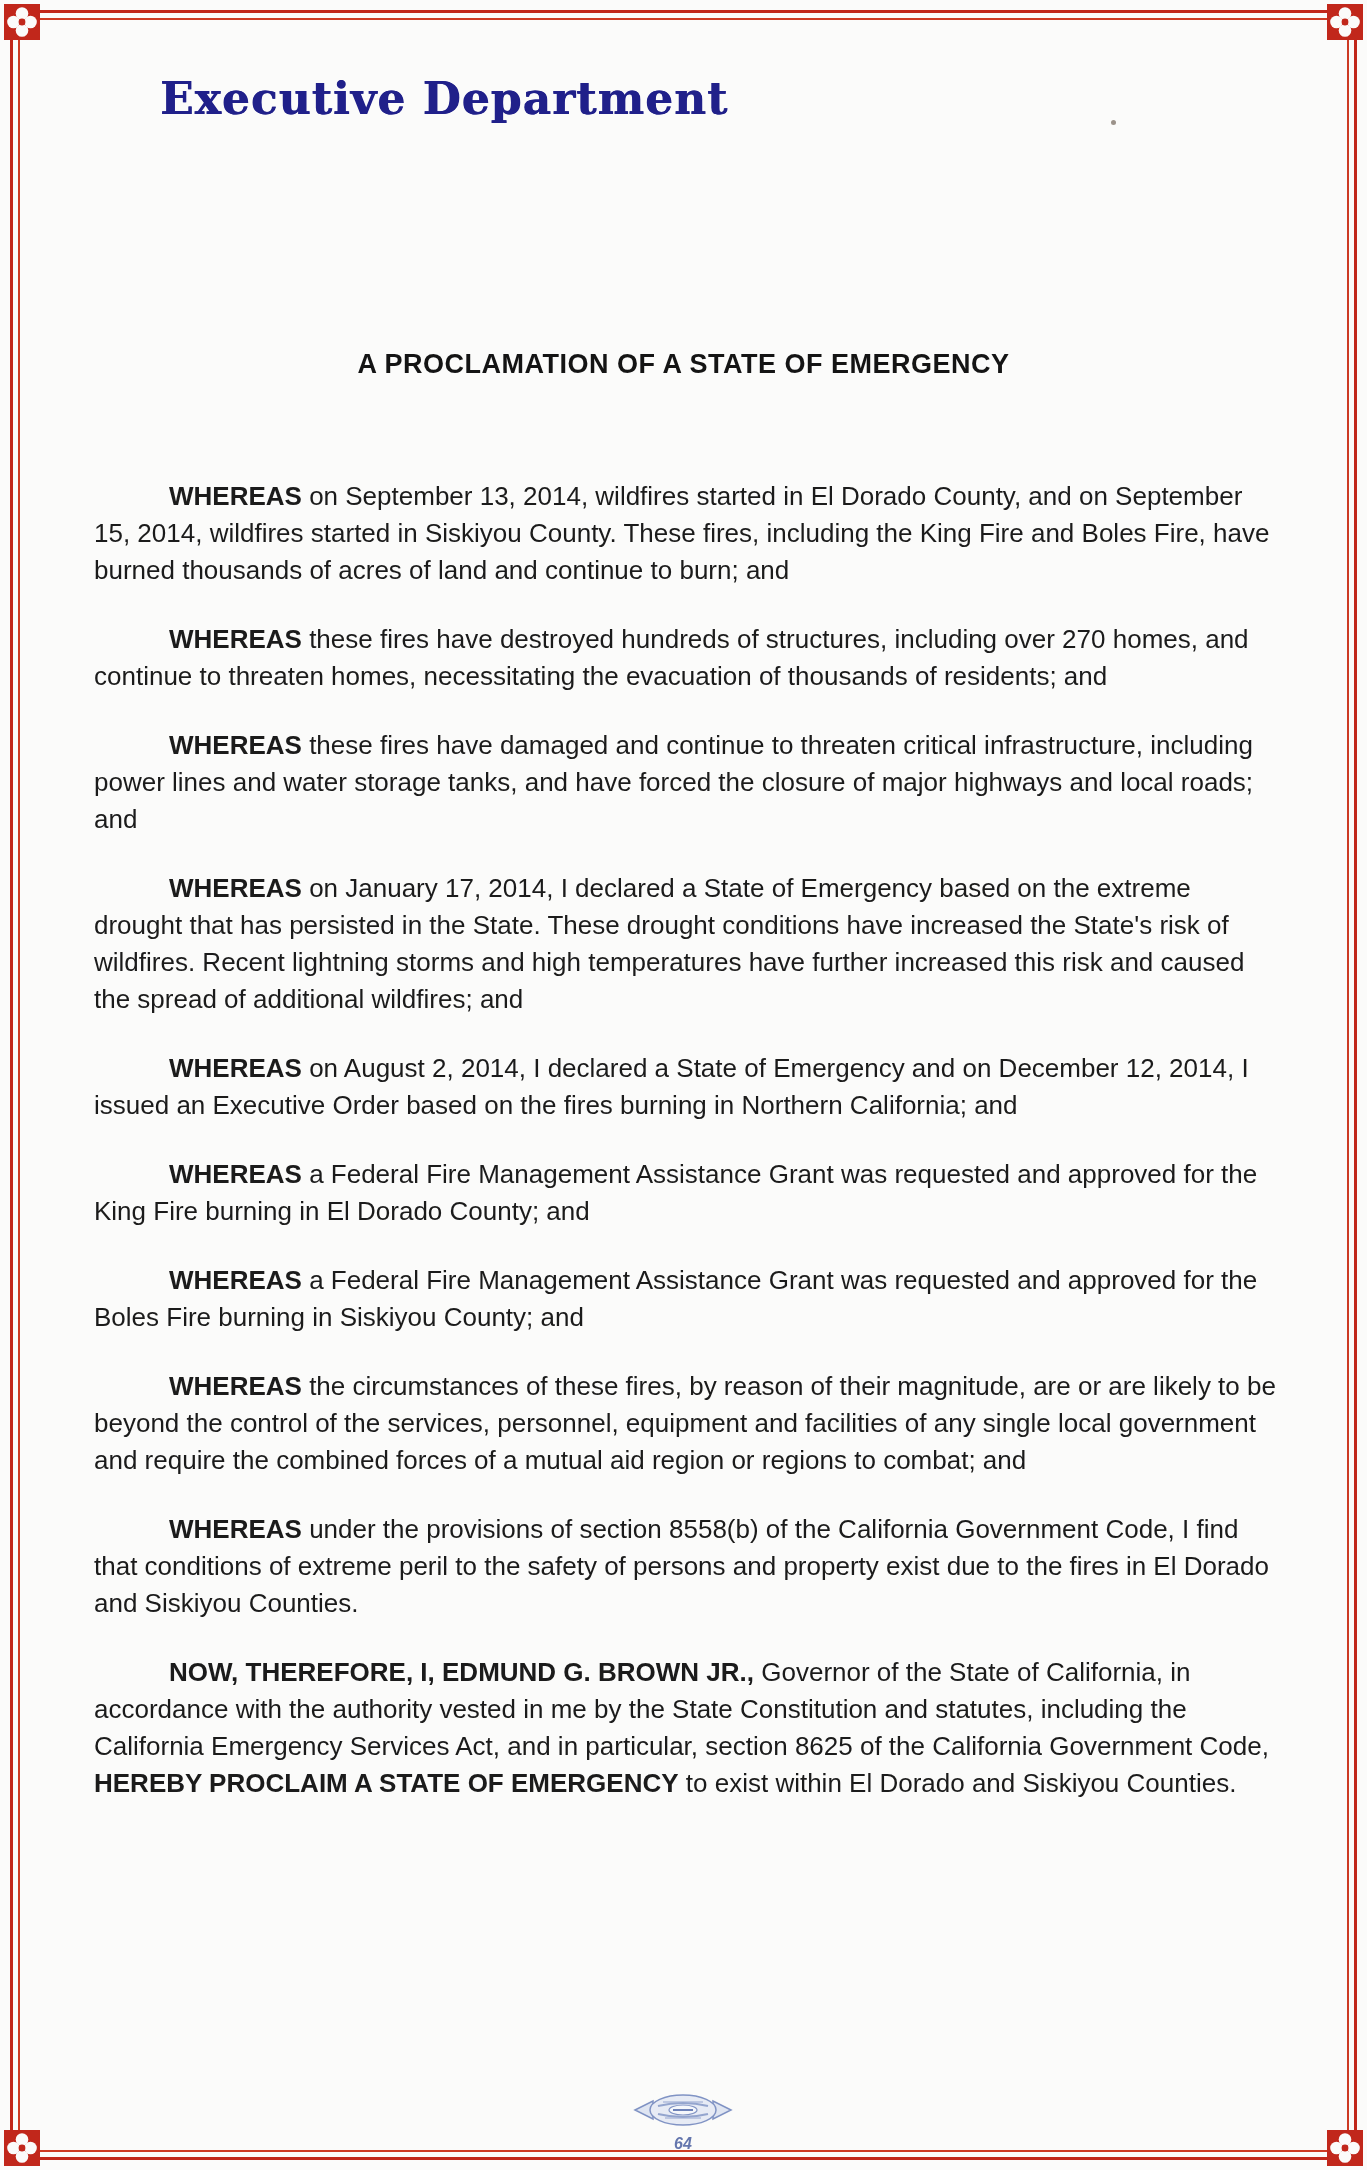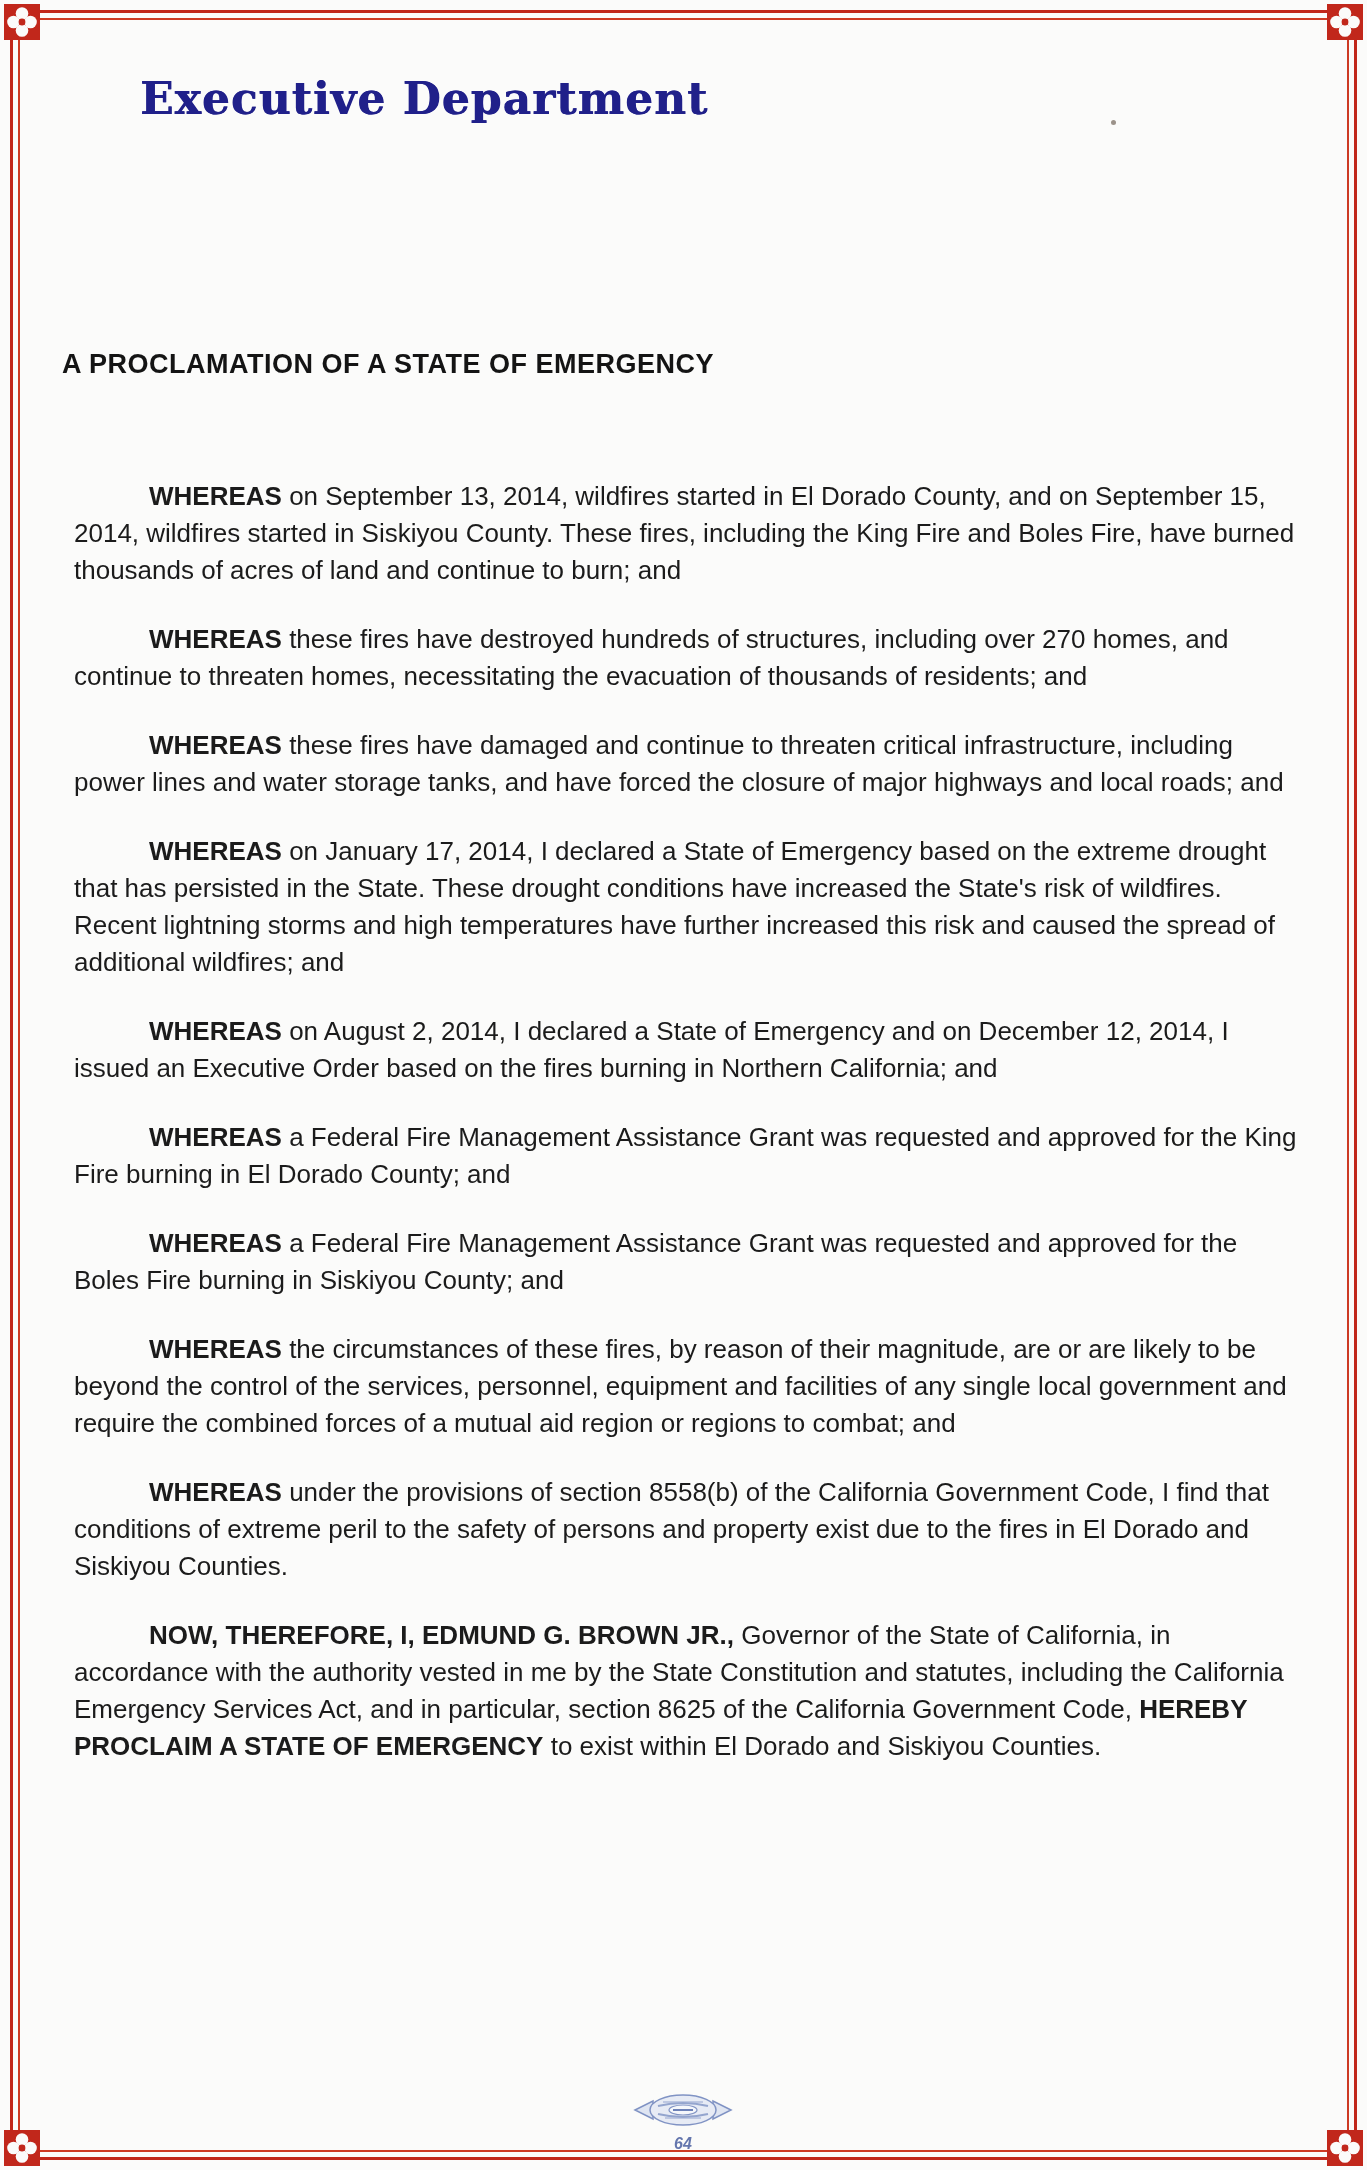--- a/index.html
+++ b/index.html
@@ -52,24 +52,24 @@
     letter-spacing: 1px;
     margin: 6px 0 0 60px;
     text-shadow: 0.5px 0 #20208a;
   }
   .ink-dot {
     position: absolute; left: 1111px; top: 120px;
     width: 5px; height: 5px; border-radius: 50%;
     background: #8a7f75; opacity: .85;
   }
   
-  .content { position: relative; padding: 0 62px; }
+  .content { position: relative; padding: 0 82px; }
   .doc-title {
     margin-top: 224px;
-    text-align: left;
+    text-align: center;
     font-size: 27px;
     font-weight: bold;
     letter-spacing: .5px;
     color: #141414;
   }
   .body-text { margin-top: 98px; }
   p.para {
     font-size: 26px;
     line-height: 37px;
     color: #1b1b1b;

